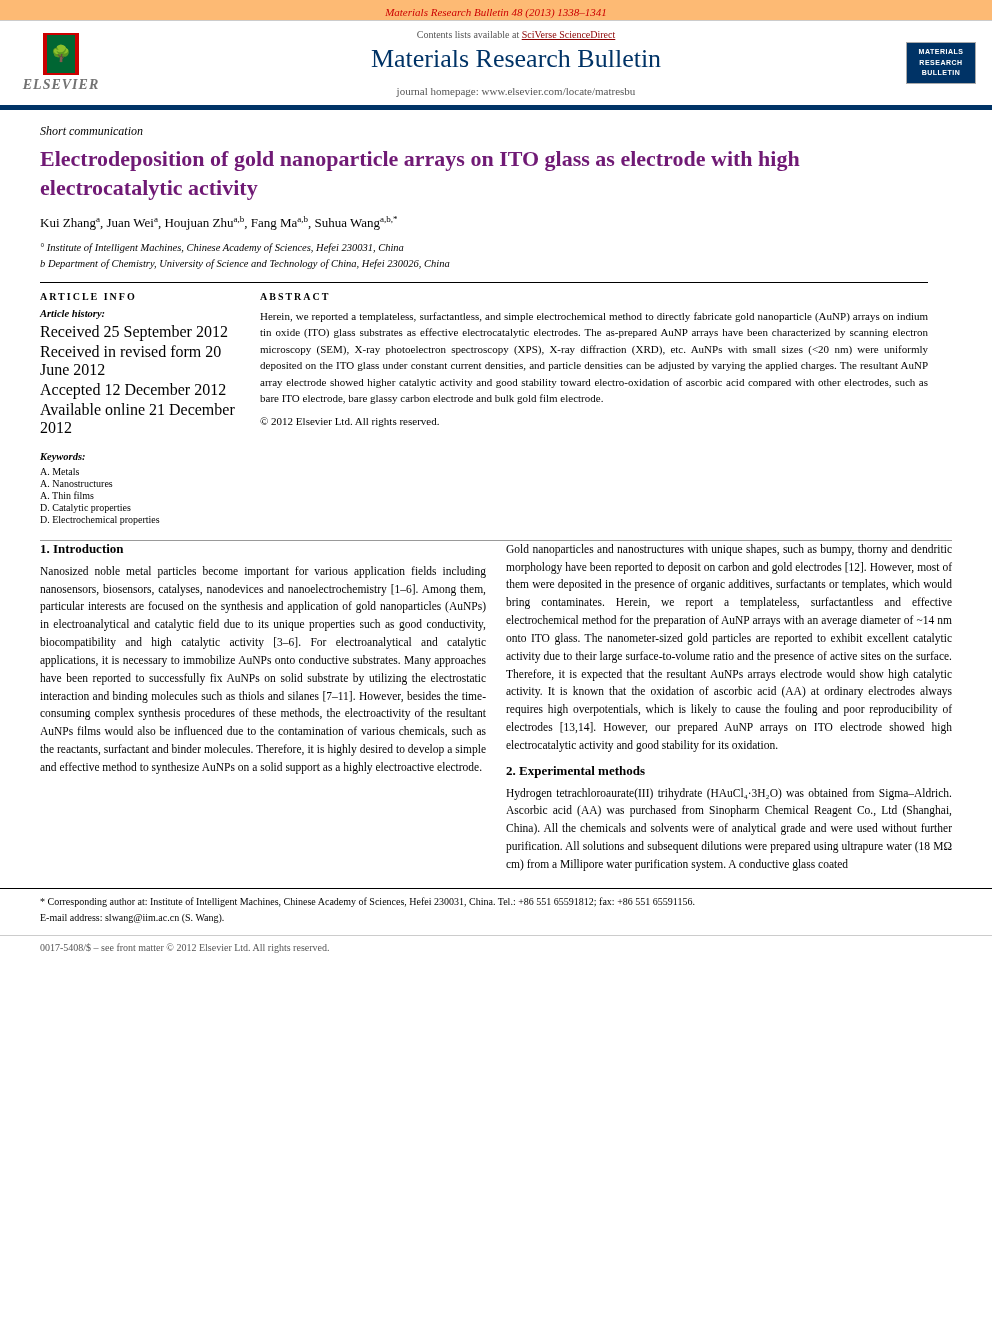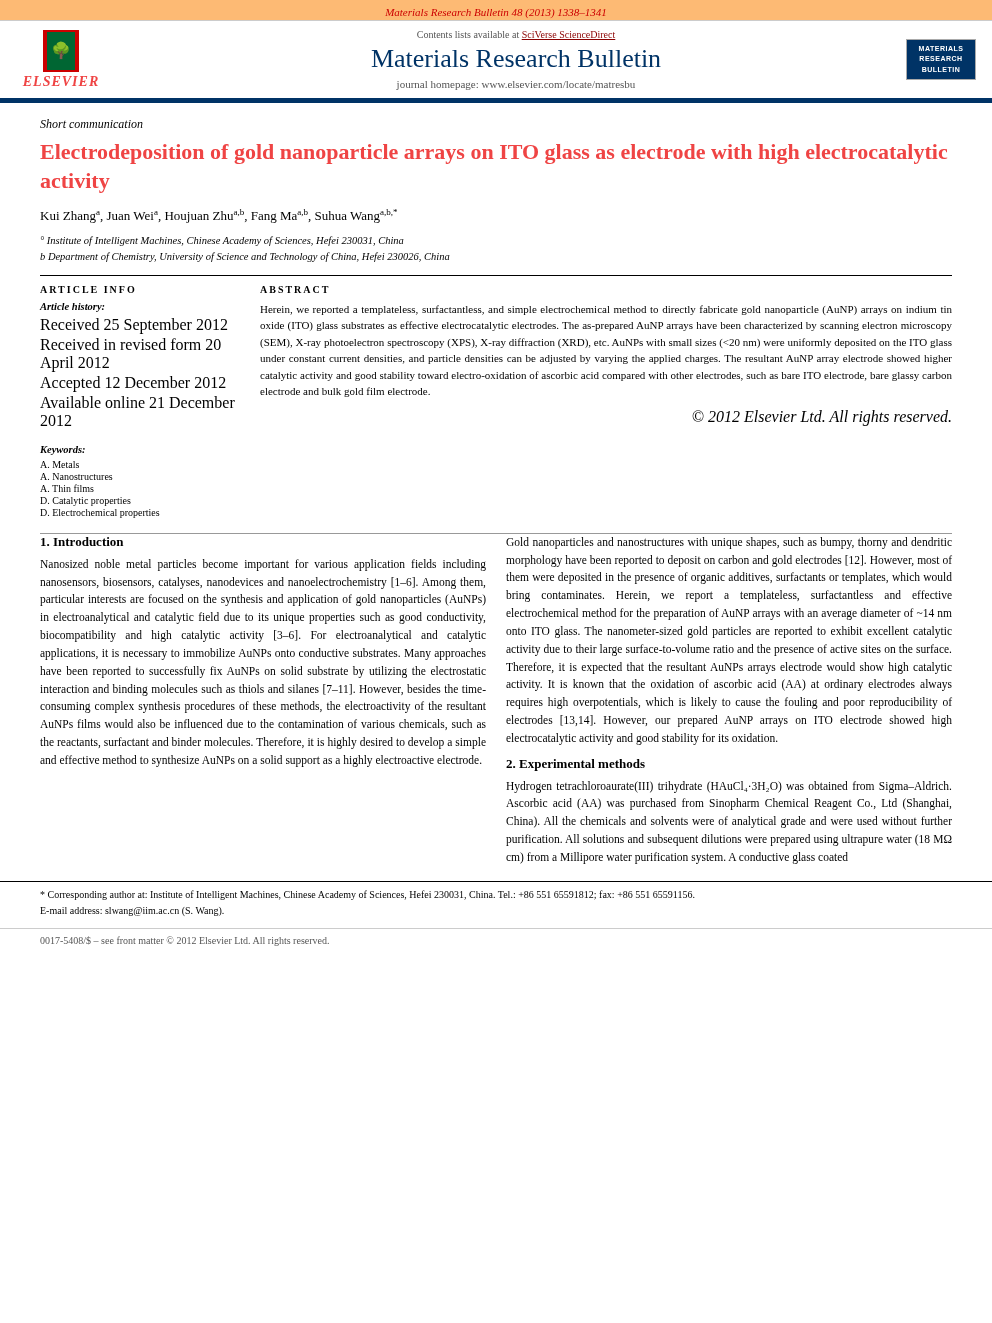--- a/index.html
+++ b/index.html
@@ -40,41 +40,41 @@
     .elsevier-logo .logo-box {
       background: #003366;
       color: #fff;
       font-size: 9px;
       padding: 3px 6px;
       font-weight: bold;
       letter-spacing: 1px;
       margin-bottom: 2px;
     }
     .elsevier-logo .elsevier-text {
-      color: #ef4444;
+      color: #737373;
       font-size: 14px;
       font-weight: bold;
       font-style: italic;
       letter-spacing: 1px;
     }
     .journal-header-center {
       flex: 1;
       text-align: center;
     }
     .journal-header-center .sciverse-line {
       font-size: 10px;
       color: #555;
       margin-bottom: 4px;
     }
     .journal-header-center .journal-title {
       font-size: 26px;
       color: #003366;
       font-weight: normal;
       font-family: 'Times New Roman', serif;
-      margin-bottom: 4px;
+      margin-bottom: 11px;
     }
     .journal-header-center .journal-homepage {
       font-size: 11px;
       color: #555;
     }
     .journal-header .mrb-logo {
       width: 70px;
       min-width: 70px;
       background: #003366;
       color: #fff;
@@ -88,36 +88,36 @@
 
     
     .thick-divider {
       height: 3px;
       background: #003366;
       margin: 0 0 0 0;
     }
 
     
     .main-content {
-      padding: 14px 40px 14px 40px;
+      padding: 14px 64px 14px 40px;
     }
 
     
     .short-comm {
       font-style: italic;
       font-size: 12px;
       color: #000;
       margin-bottom: 6px;
     }
 
     
     .paper-title {
       font-size: 22px;
       font-weight: bold;
-      color: #ef4444;
+      color: #701a75;
       line-height: 1.3;
       margin-bottom: 10px;
     }
 
     
     .authors {
       font-size: 13px;
       margin-bottom: 6px;
       line-height: 1.6;
     }
@@ -193,24 +193,22 @@
       margin-bottom: 1px;
     }
 
     .abstract-text {
       font-size: 11px;
       line-height: 1.5;
       text-align: justify;
     }
 
     .copyright-line {
-      font-size: 16px;
-      text-align: right;
+      font-size: 11px;
       margin-top: 8px;
-      font-style: italic;
     }
 
     
     .body-divider {
       border: none;
       border-top: 1px solid #999;
       margin: 14px 0;
     }
 
     .body-content {
@@ -309,21 +307,21 @@
     <div>° Institute of Intelligent Machines, Chinese Academy of Sciences, Hefei 230031, China</div>
     <div>b Department of Chemistry, University of Science and Technology of China, Hefei 230026, China</div>
   </div>
   <hr class="thin-divider">
 
   <div class="two-col">
     <div class="left-col">
       <div class="section-label">ARTICLE INFO</div>
       <div class="article-info-section">Article history:</div>
       <div class="article-info-item">Received 25 September 2012</div>
-      <div class="article-info-item">Received in revised form 20 April 2012</div>
+      <div class="article-info-item">Received in revised form 20 June 2012</div>
       <div class="article-info-item">Accepted 12 December 2012</div>
       <div class="article-info-item">Available online 21 December 2012</div>
 
       <div class="keywords-section">
         <div class="keywords-label">Keywords:</div>
         <div class="keyword-item">A. Metals</div>
         <div class="keyword-item">A. Nanostructures</div>
         <div class="keyword-item">A. Thin films</div>
         <div class="keyword-item">D. Catalytic properties</div>
         <div class="keyword-item">D. Electrochemical properties</div>

